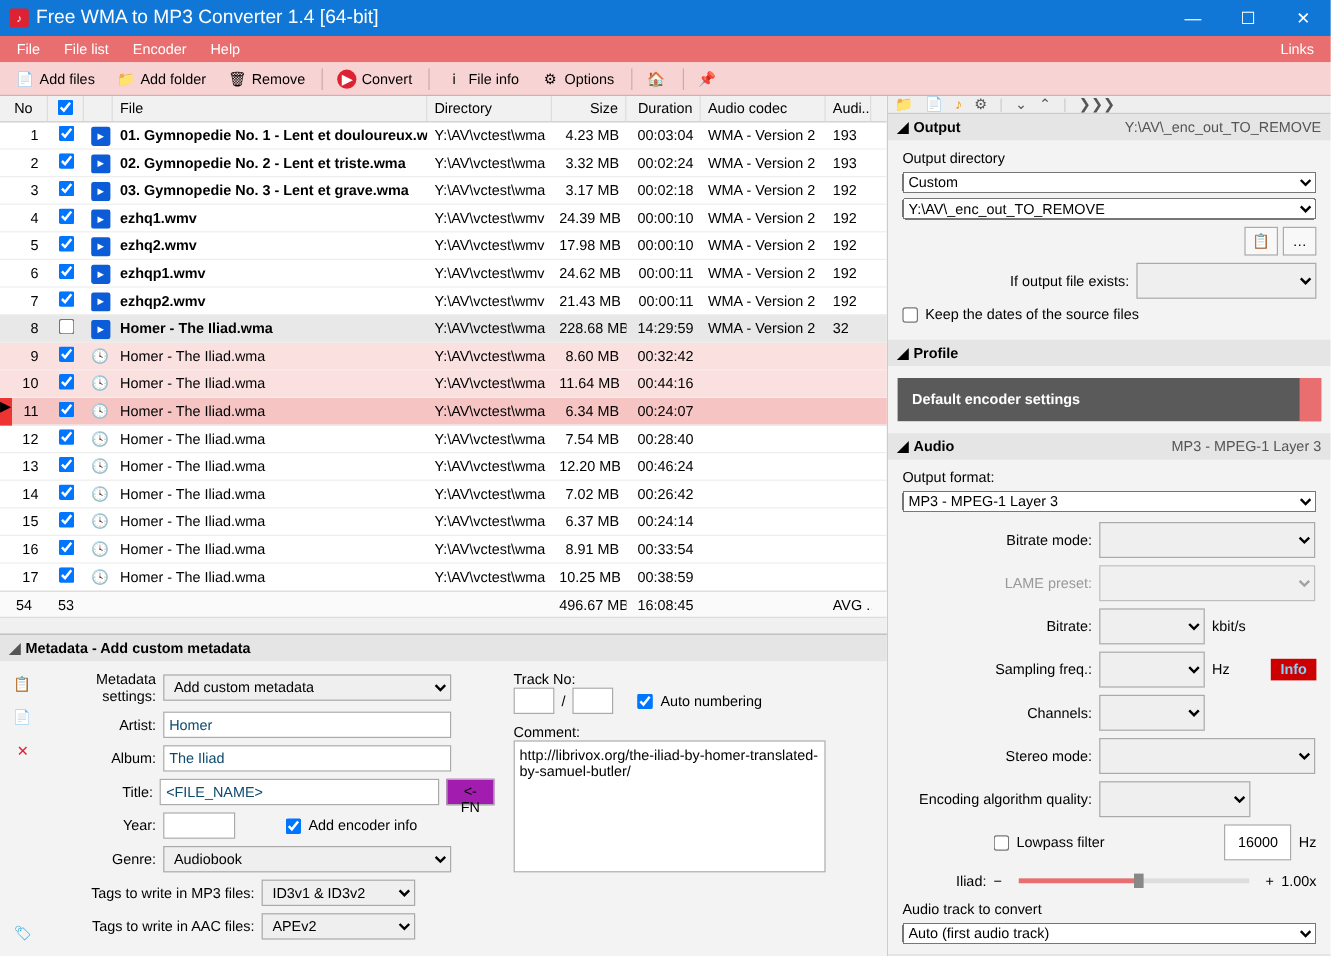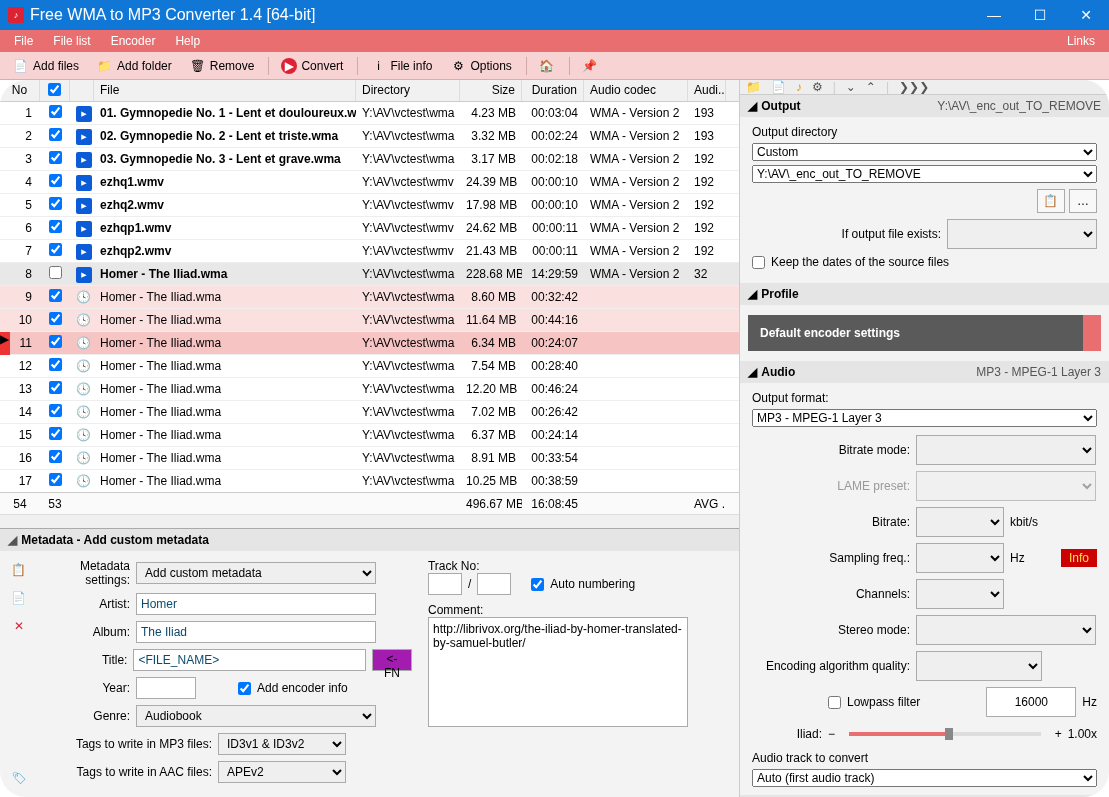--- a/index.html
+++ b/index.html
@@ -17,21 +17,21 @@
 .menubar .menuitem { padding: 3px 10px; }
 .menubar .spacer { flex: 1; }
 
 
 .toolbar { background: #f8d3d3; height: 28px; display: flex; align-items: center; padding: 0 5px; border-bottom: 1px solid #d3b0b0; }
 .tbtn { display: flex; align-items: center; padding: 3px 8px; margin-right: 2px; gap: 4px; }
 .tbtn .ico { width: 16px; height: 16px; display: inline-flex; align-items: center; justify-content: center; font-size: 12px; }
 .sep { width: 1px; height: 18px; background: #d3a8a8; margin: 0 4px; }
 
 
-.main { flex: 1; display: flex; overflow: hidden; border-radius: 26px; }
+.main { flex: 1; display: flex; overflow: hidden; }
 .leftpane { width: 740px; display: flex; flex-direction: column; border-right: 1px solid #ccc; }
 .rightpane { flex: 1; display: flex; flex-direction: column; background: #f3f3f3; overflow: hidden; }
 
 
 .table { flex: 1; display: flex; flex-direction: column; overflow: hidden; }
 .thead { display: flex; background: #f1f1f1; border-bottom: 1px solid #ccc; height: 22px; }
 .th { border-right: 1px solid #ddd; padding: 3px 6px; font-weight: 400; overflow: hidden; white-space: nowrap; }
 .col-no { width: 40px; text-align: center; }
 .col-chk { width: 30px; text-align: center; }
 .col-ico { width: 24px; }
@@ -86,21 +86,21 @@
 .rrow { display: flex; align-items: center; margin-bottom: 6px; gap: 6px; }
 .rrow label { text-align: right; }
 .rrow .rlbl { width: 158px; text-align: right; }
 .rrow select, .rrow input[type=text] { border: 1px solid #aaa; padding: 14px 4px; height: 22px; }
 .wfull { width: 100%; }
 .w180 { width: 180px; }
 .w88 { width: 88px; }
 .btnsq { width: 28px; height: 24px; border: 1px solid #aaa; background: #f8f8f8; display: flex; align-items: center; justify-content: center; }
 .profilebar { background: #5a5a5a; color: #fff; padding: 10px 12px; margin: 4px 0; display: flex; align-items: center; font-weight: 600; }
 .profilebar .redsq { width: 18px; height: 36px; background: #e86e6f; margin-left: auto; margin-right: -12px; margin-top: -10px; margin-bottom: -10px; }
-.infobadge { background: #c00; color: #fde047; padding: 2px 8px; font-weight: 400; }
+.infobadge { background: #c00; color: #7dd3fc; padding: 2px 8px; font-weight: 700; }
 .slider { flex: 1; height: 4px; background: #ddd; position: relative; margin: 0 8px; }
 .slider .fill { position: absolute; left: 0; top: 0; height: 100%; width: 50%; background: #e86e6f; }
 .slider .thumb { position: absolute; left: 50%; top: -4px; width: 8px; height: 12px; background: #888; }
 .disabled { color: #999; }
 input[type=checkbox] { width: 13px; height: 13px; }
 </style>
 </head>
 <body>
 
 <div class="titlebar">
@@ -529,21 +529,21 @@
         </div>
       <div class="rrow">
           <label class="rlbl">Encoding algorithm quality:</label>
           <select style="width:126px"><option>Auto</option></select>
         </div>
       <div class="rrow">
           <span style="width:70px"></span>
           <input type="checkbox" style="">
           <span>Lowpass filter</span>
           <span style="flex:1"></span>
-          <input type="text" style="width: 90px; text-align: center;" value="16000">
+          <input type="text" style="width: 56px; text-align: center;" value="16000">
           <span>Hz</span>
         </div>
       <div class="rrow" style="margin-top:10px">
           <label style="width:70px;text-align:right">Iliad:</label>
           <span>−</span>
           <div class="slider">
             <div class="fill"></div>
             <div class="thumb"></div>
           </div>
           <span>+</span>

